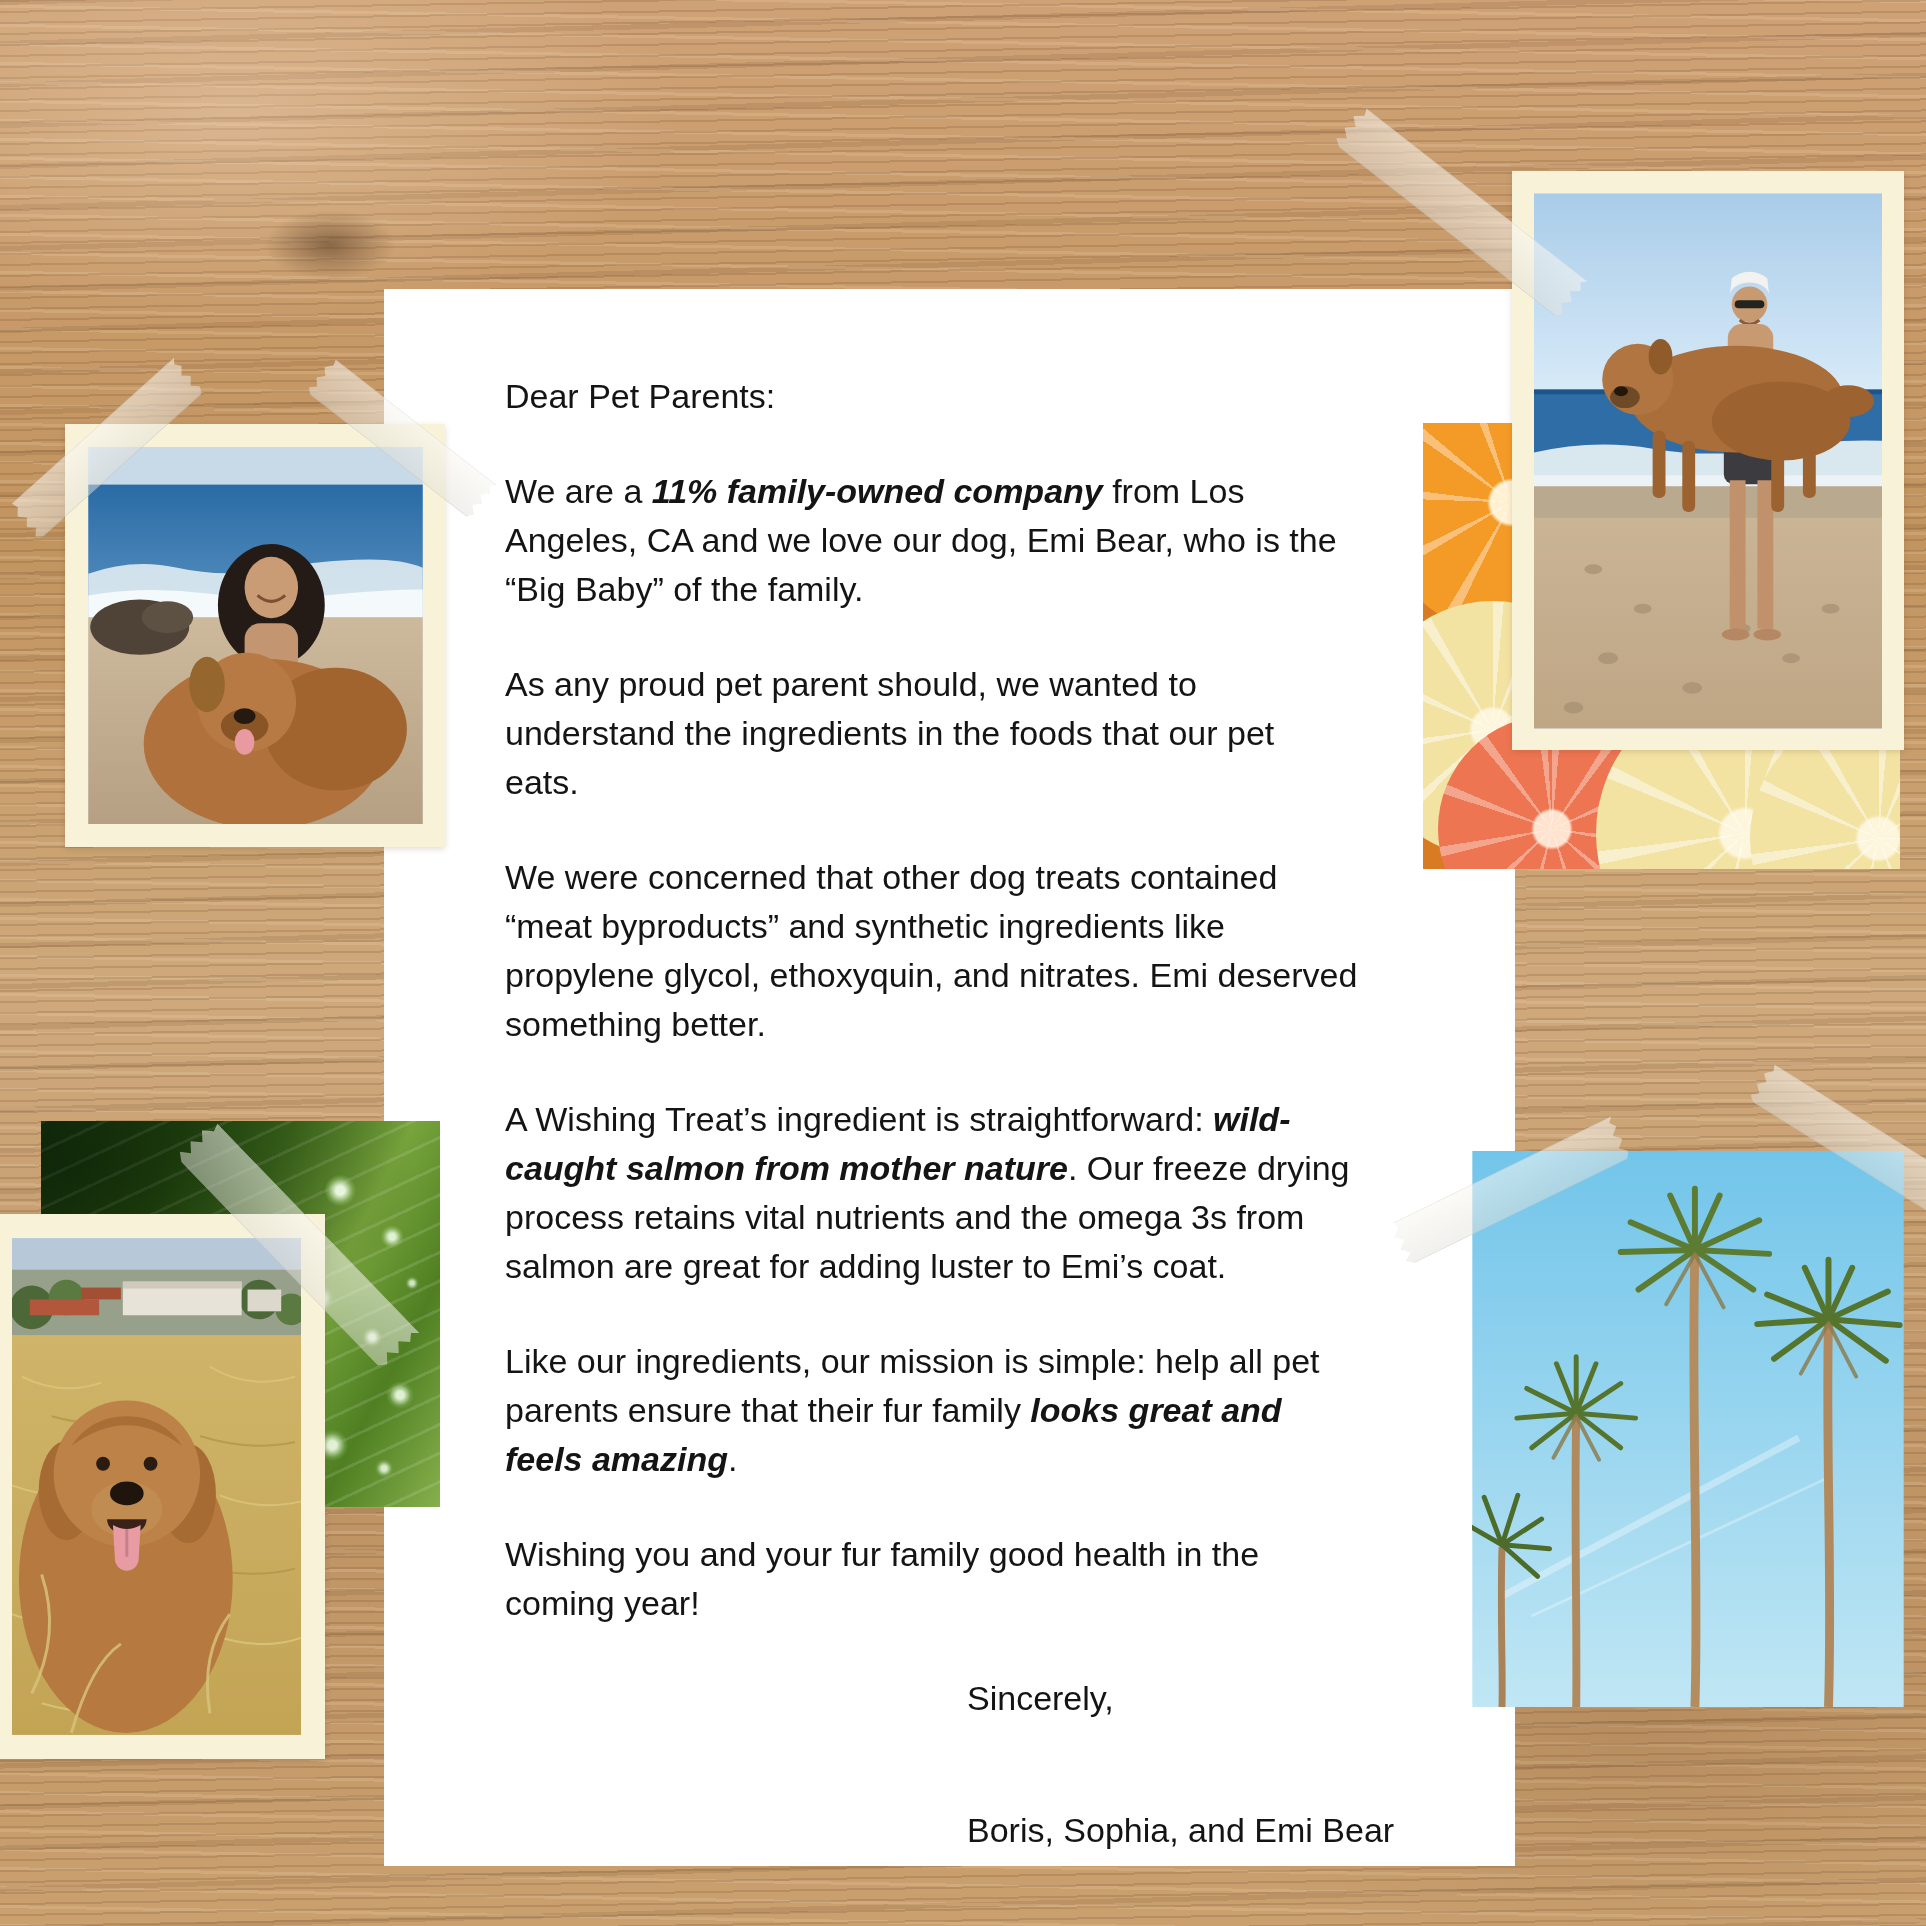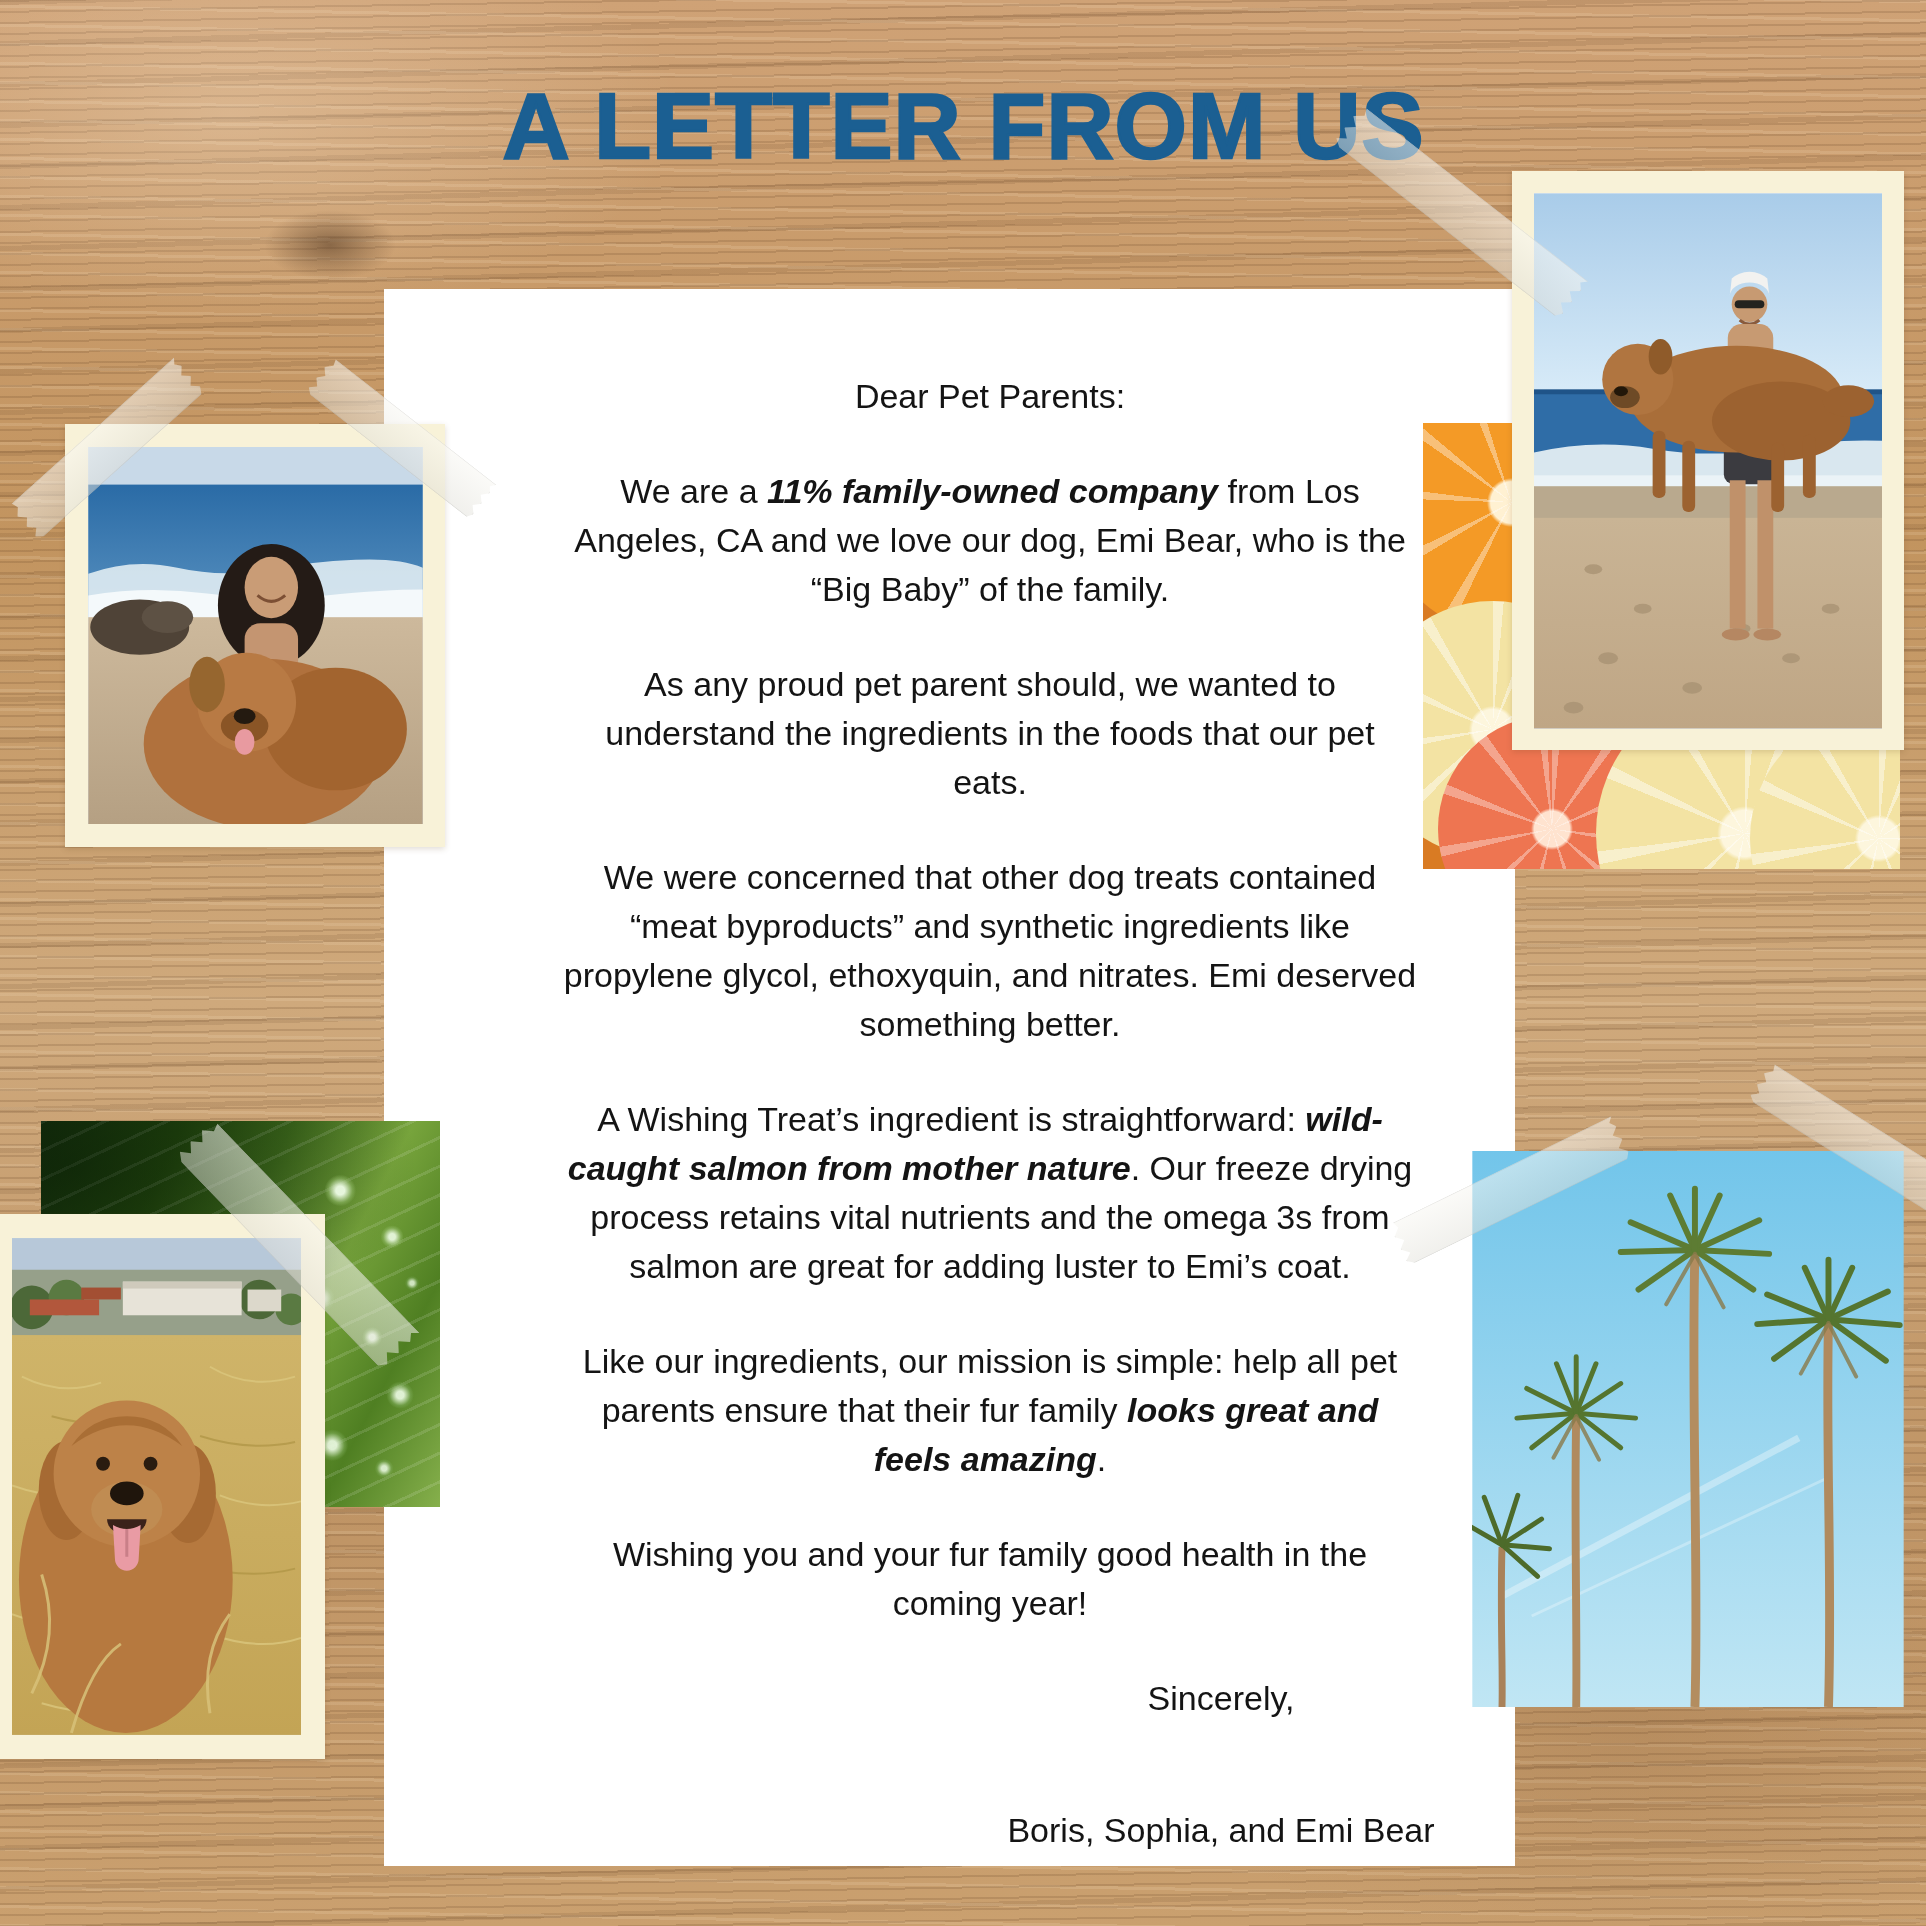--- a/index.html
+++ b/index.html
@@ -22,21 +22,21 @@
     color:#1b5f92; -webkit-text-stroke:2.5px #1b5f92;
   }
   .paper{
     position:absolute; left:384px; top:289px; width:1131px; height:1577px;
     background:#ffffff; z-index:2;
   }
   .letter-body{
     position:absolute; left:121px; top:83px; width:970px;
     font-size:34px; line-height:49px; color:#141414;
   }
-  .letter-body p{white-space:pre-line; margin:0 0 46px 0;text-align:center;}
+  .letter-body p{white-space:pre-line; margin:0 0 46px 0;}
   .letter-body p.sig{margin-left:462px; margin-bottom:55px;}
   .letter-body p.sig2{margin-left:462px; margin-top:83px;}
   .letter-body .em{font-weight:700; font-style:italic;}
 
   .photo{position:absolute; overflow:hidden; z-index:3;}
   .polaroid{position:absolute; background:#f8f2d8; z-index:4; box-shadow:0 2px 6px rgba(90,60,30,.18);}
   .polaroid .inner{position:absolute; overflow:hidden; background:#dfe7ee;}
 
   
   .citrus{left:1423px; top:423px; width:477px; height:446px; background:#d97b23;}
@@ -93,21 +93,20 @@
   .tape-man-tl{left:1317px; top:188px; width:287px; height:48px; transform:rotate(38deg);}
   .tape-dog-tr{left:149px; top:1218px; width:297px; height:53px; transform:rotate(46deg);}
   .tape-palm-tl{left:1386px; top:1168px; width:248px; height:46px; transform:rotate(-26deg);}
   .tape-palm-tr{left:1742px; top:1119px; width:228px; height:44px; transform:rotate(32deg);}
 </style>
 </head>
 <body>
 
 <div class="canvas">
 
-  <div class="title">A LETTER FROM US</div>
 
   <div class="paper">
     <div class="letter-body">
         <p><span>Dear Pet Parents:</span></p>
         <p><span>We are a </span><span class="em">11% family-owned company</span><span> from Los
 Angeles, CA and we love our dog, Emi Bear, who is the
 “Big Baby” of the family.</span></p>
         <p><span>As any proud pet parent should, we wanted to
 understand the ingredients in the foods that our pet
 eats.</span></p>

